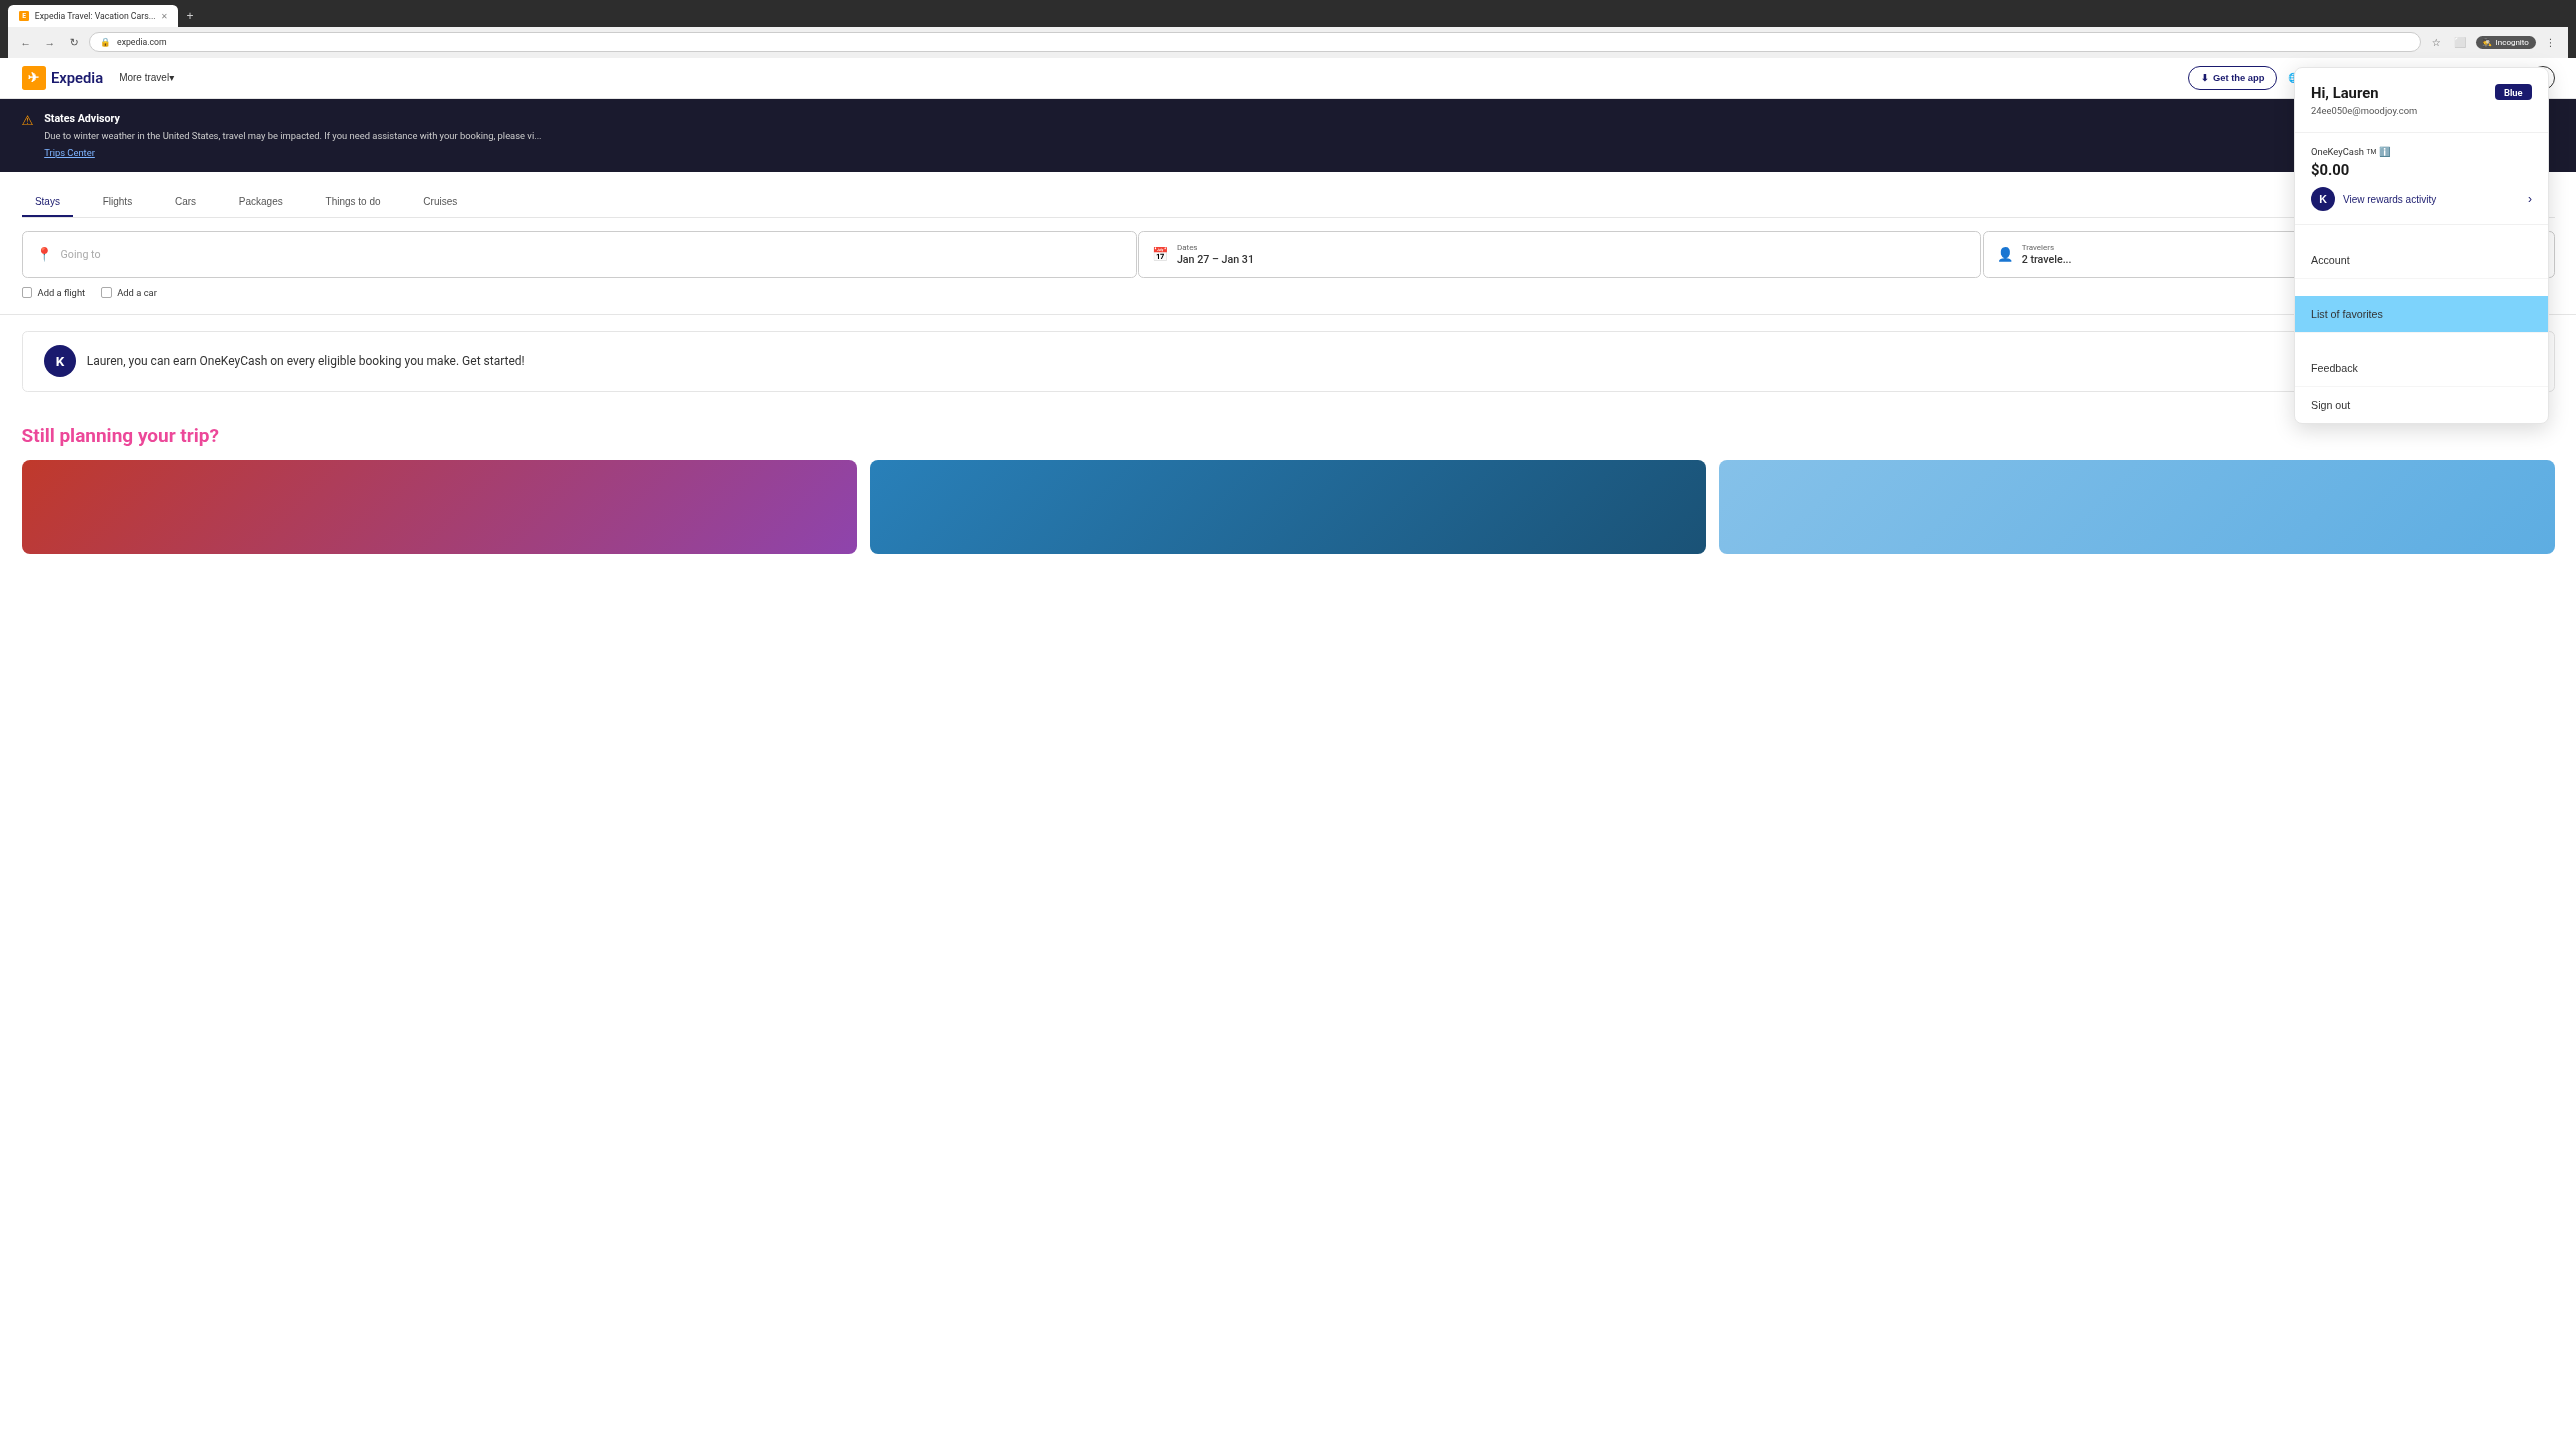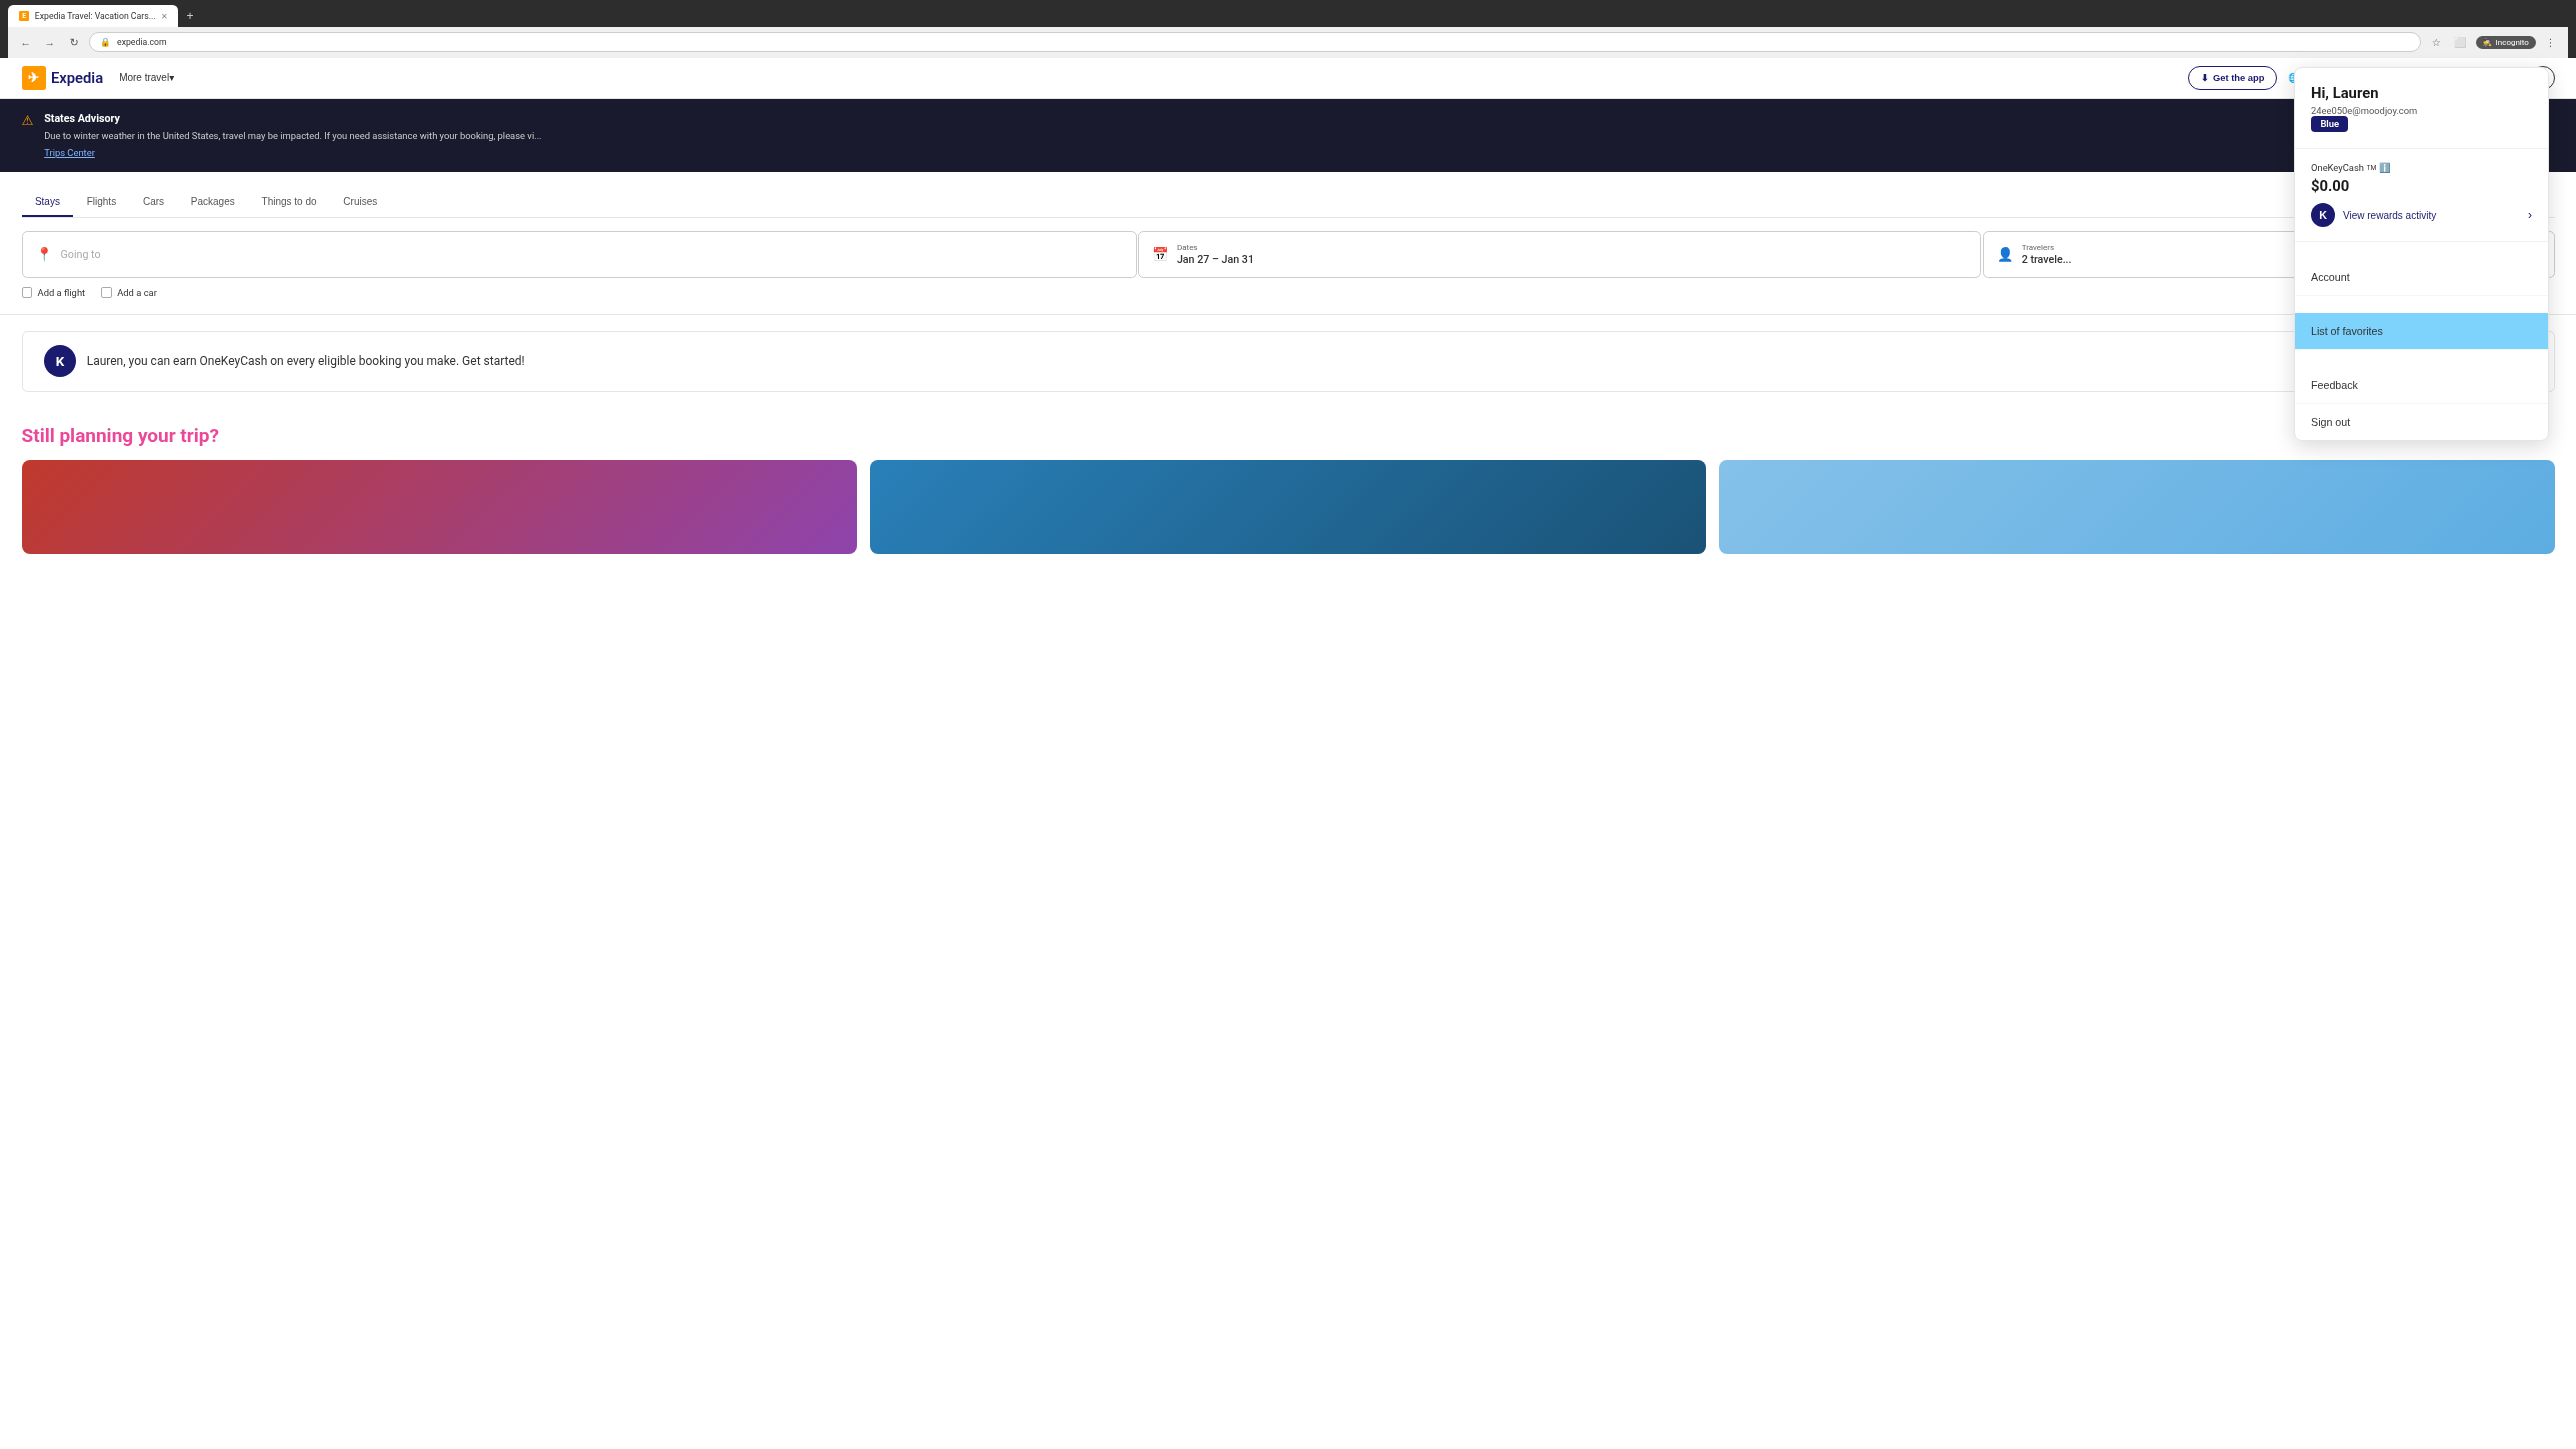--- a/index.html
+++ b/index.html
@@ -289,21 +289,21 @@
     }
 
     
     .search-section {
       background: #fff;
       padding: 16px 21.5px;
       border-bottom: 0.7px solid #e5e5e5;
     }
     .search-tabs {
       display: flex;
-      gap: 0;
+      gap: 16px;
       margin-bottom: 13.4px;
       border-bottom: 0.7px solid #e5e5e5;
     }
     .search-tab {
       padding: 8px 13.4px;
       font-size: 10px;
       color: #555;
       cursor: pointer;
       border-bottom: 3ideep solid transparent;
       background: none;
@@ -435,21 +435,20 @@
       box-shadow: 0 5.4px 21.5px rgba(0,0,0,0.15);
       width: 255px;
       z-index: 1000;
       overflow: hidden;
     }
     .dropdown-header {
       padding: 16px;
       border-bottom: 0.7px solid #f0f0f0;
       display: flex;
       align-items: flex-start;
-      flex-direction: column;
     }
     .dropdown-user-info { flex: 1; }
     .dropdown-greeting {
       font-size: 14.8px;
       font-weight: 700;
       color: #1a1a1a;
       margin-bottom: 2.7px;
     }
     .dropdown-email {
       font-size: 9.4px;

